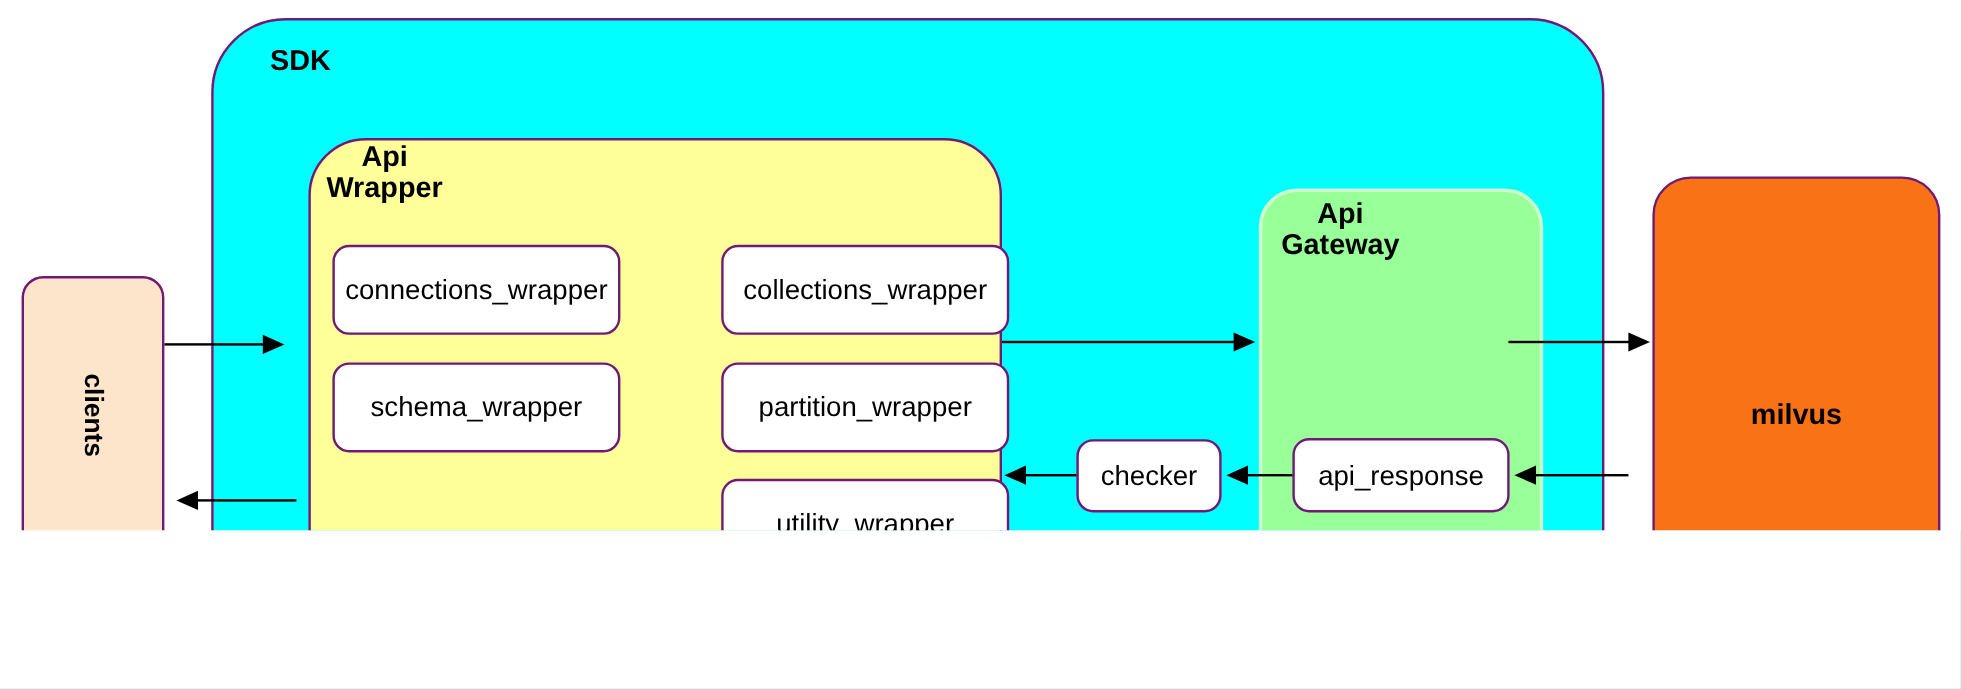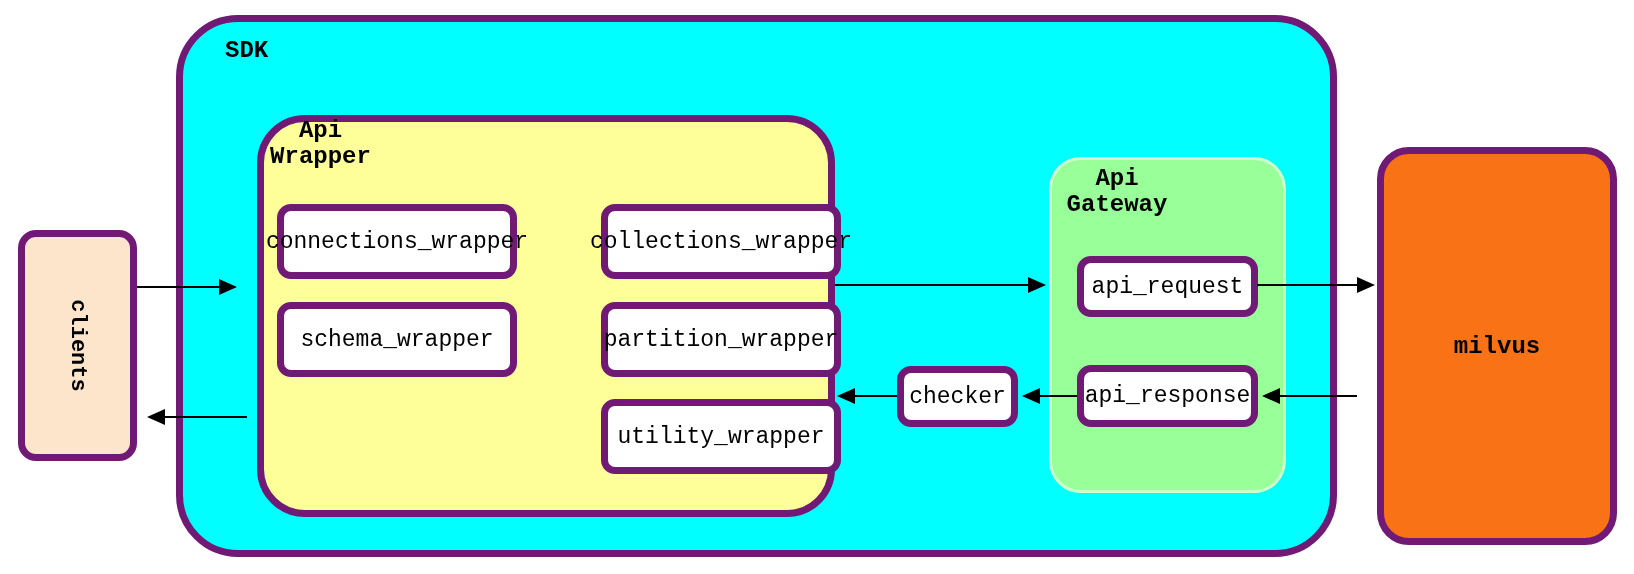--- a/index.html
+++ b/index.html
@@ -1,28 +1,28 @@
 <!DOCTYPE html>
 <html><head>
 <meta charset="utf-8">
 <style>
   html, body { margin: 0; padding: 0; background: #ffffff; }
   #canvas {
     position: relative;
     width: 1634px;
-    height: 574px;
+    height: 442px;
     background: #ffffff;
-    font-family: Liberation Mono, monospace;
+    font-family: Liberation Sans, sans-serif;
     color: #000000;
     overflow: hidden;
   }
   .box {
     position: absolute;
     box-sizing: border-box;
-    border: 7px solid #701a75;
+    border: 2px solid #701a75;
   }
   .container-label {
     position: absolute;
     font-weight: bold;
     font-size: 24px;
     line-height: 26px;
     white-space: pre-line;
     text-align: center;
   }
   
@@ -129,23 +129,20 @@
   </div>
 
   <div class="box node checker">
     <span>checker</span>
   </div>
 
   <div class="box api-gateway"></div>
   <div class="container-label api-gateway-label">Api
 Gateway</div>
 
-  <div class="box node api-request">
-    <span>api_request</span>
-  </div>
   <div class="box node api-response">
     <span>api_response</span>
   </div>
 
   <div class="box clients">
     <span class="vlabel">clients</span>
   </div>
 
   <div class="box milvus">
     <span>milvus</span>

